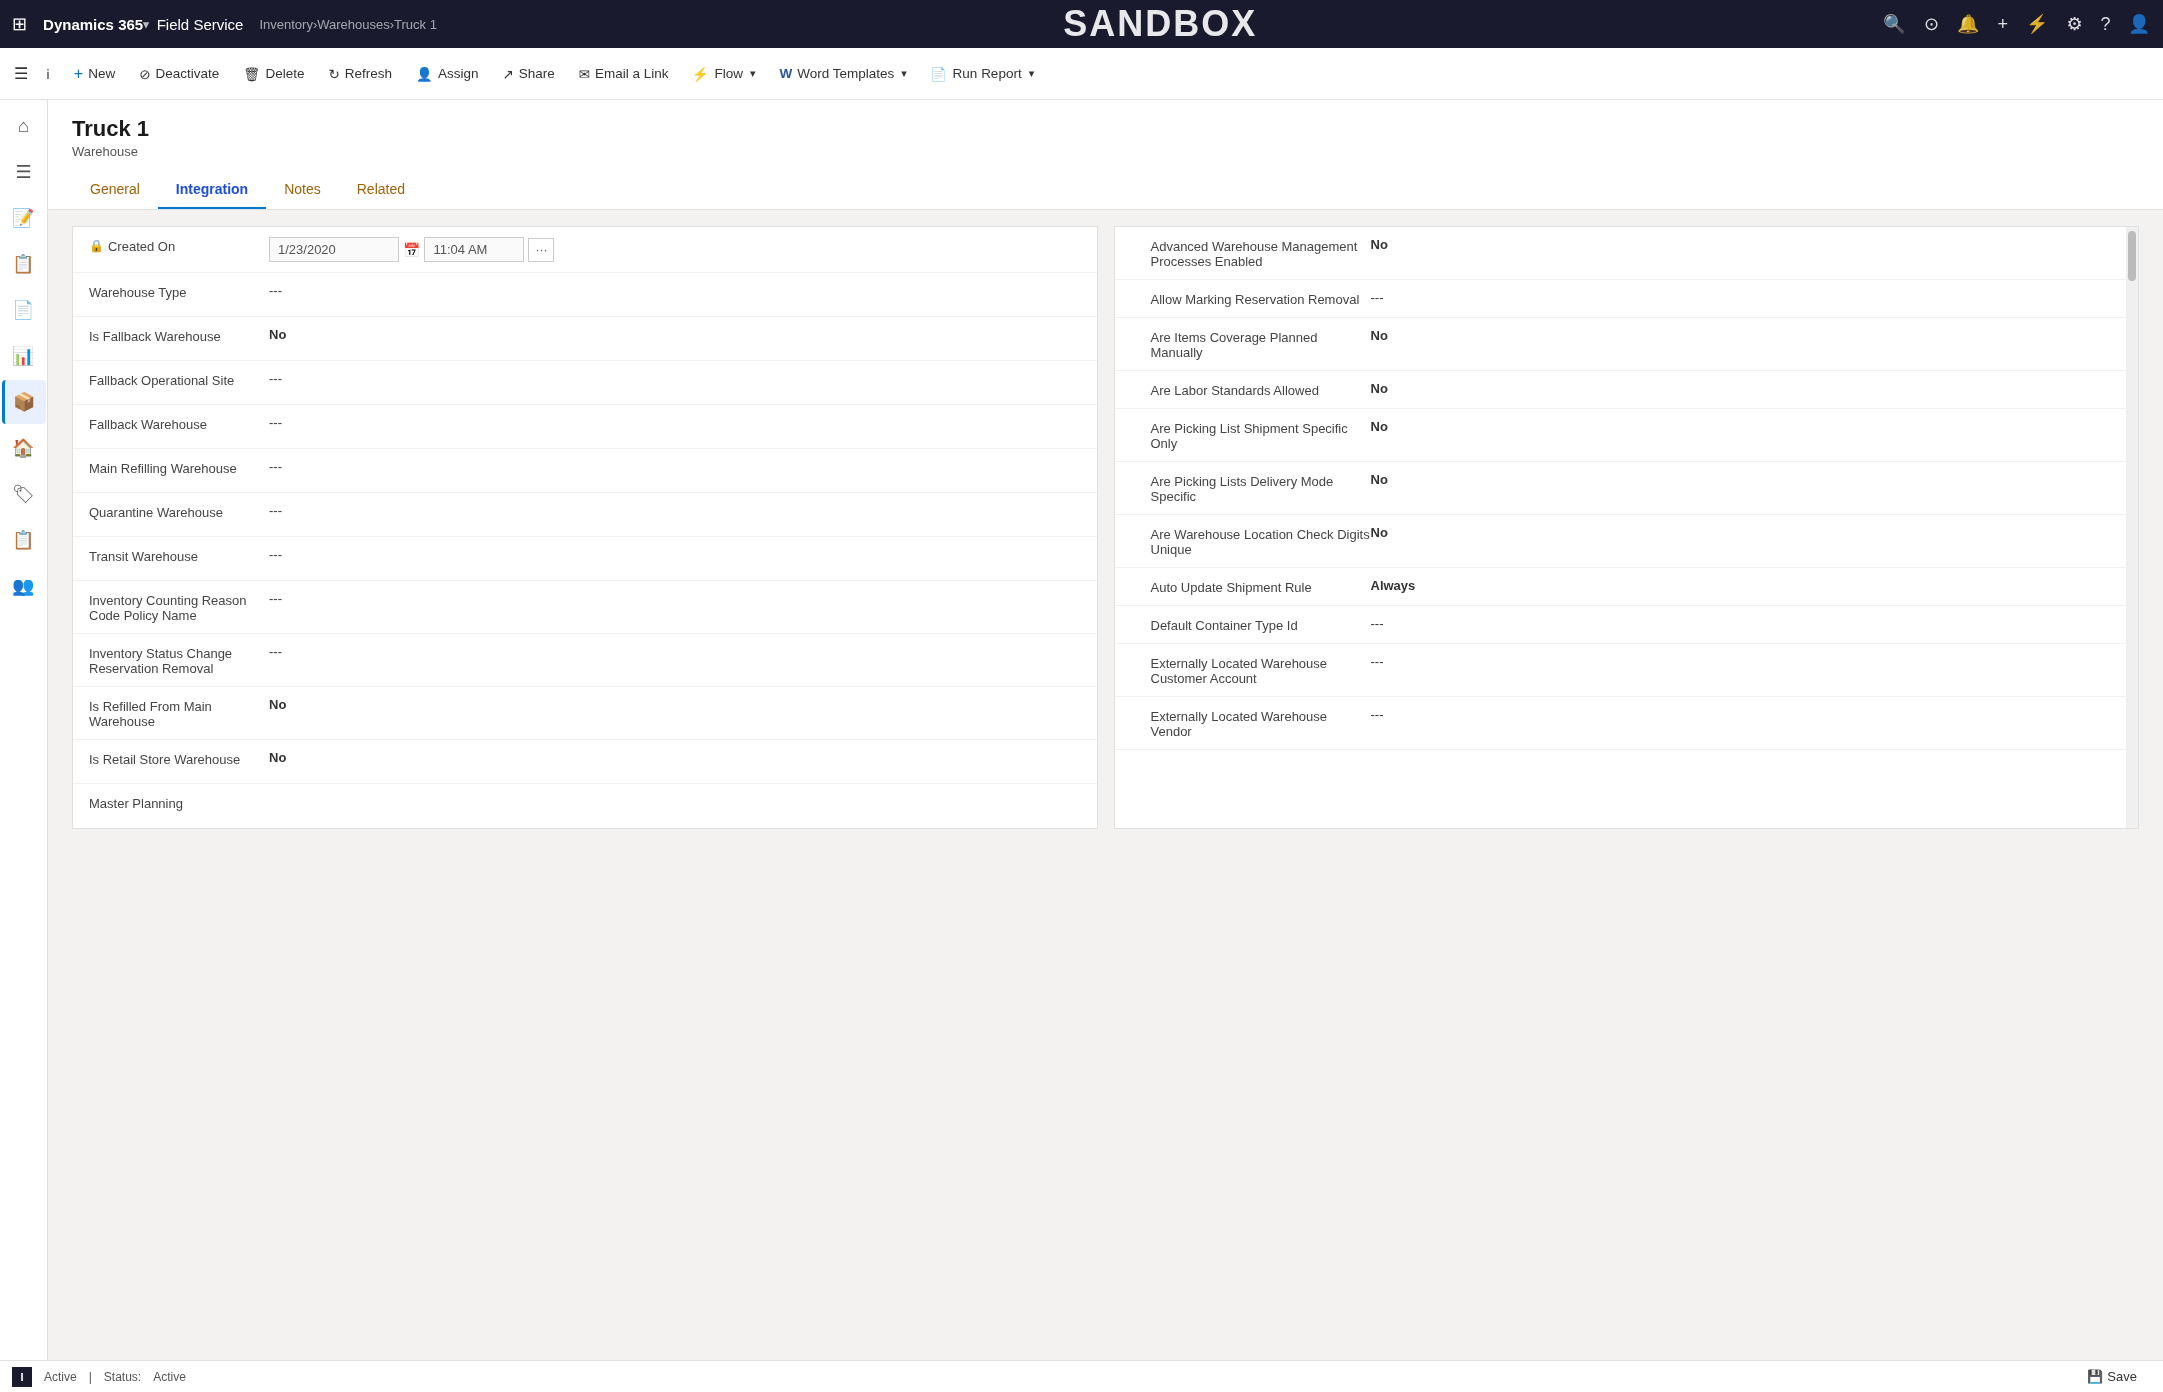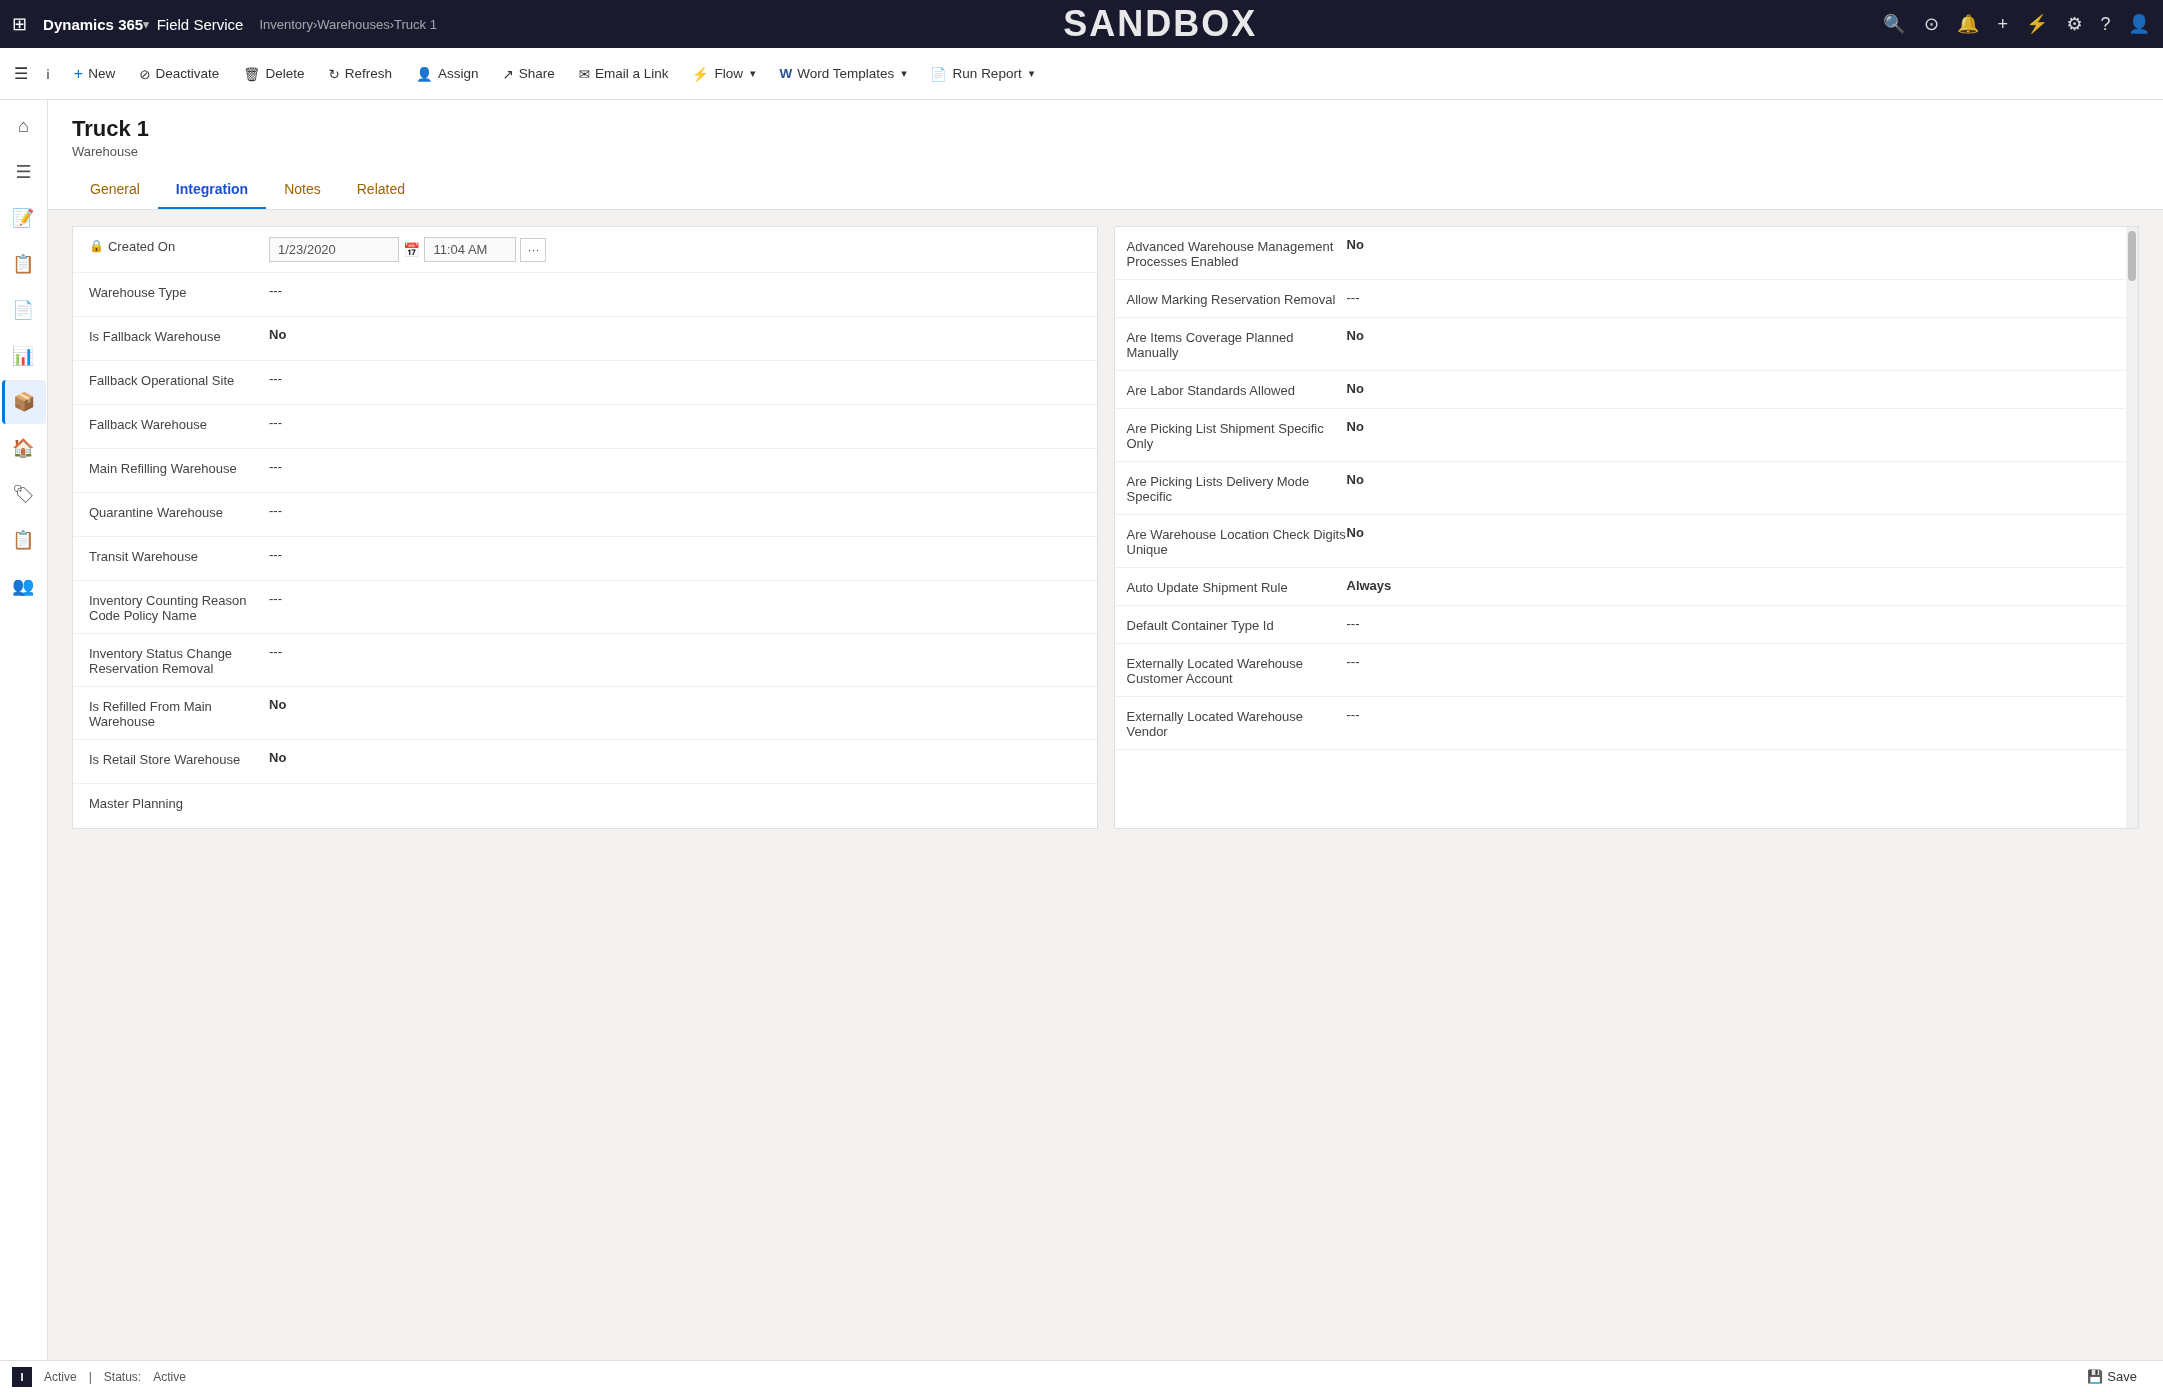--- a/index.html
+++ b/index.html
@@ -154,37 +154,37 @@
       color: #555;
       background: #fafafa;
       width: 130px;
     }
     .time-input {
       border: 1px solid #ccc;
       padding: 4px 8px;
       font-size: 13px;
       color: #555;
       background: #fafafa;
-      width: 92px;
+      width: 100px;
     }
     .ellipsis-btn {
       border: 1px solid #ccc;
       background: #fff;
       padding: 4px 6px;
       cursor: pointer;
       font-size: 12px;
       color: #555;
     }
     .cal-icon { color: #555; font-size: 14px; cursor: pointer; }
 
     
     .right-panel-row {
       display: flex;
       align-items: flex-start;
-      padding: 10px 12px;
+      padding: 10px 36px;
       border-bottom: 1px solid #f0f0f0;
     }
     .right-panel-row:last-child { border-bottom: none; }
     .right-panel-label {
       width: 220px;
       flex-shrink: 0;
       color: #444;
       font-size: 13px;
       padding-top: 2px;
     }

